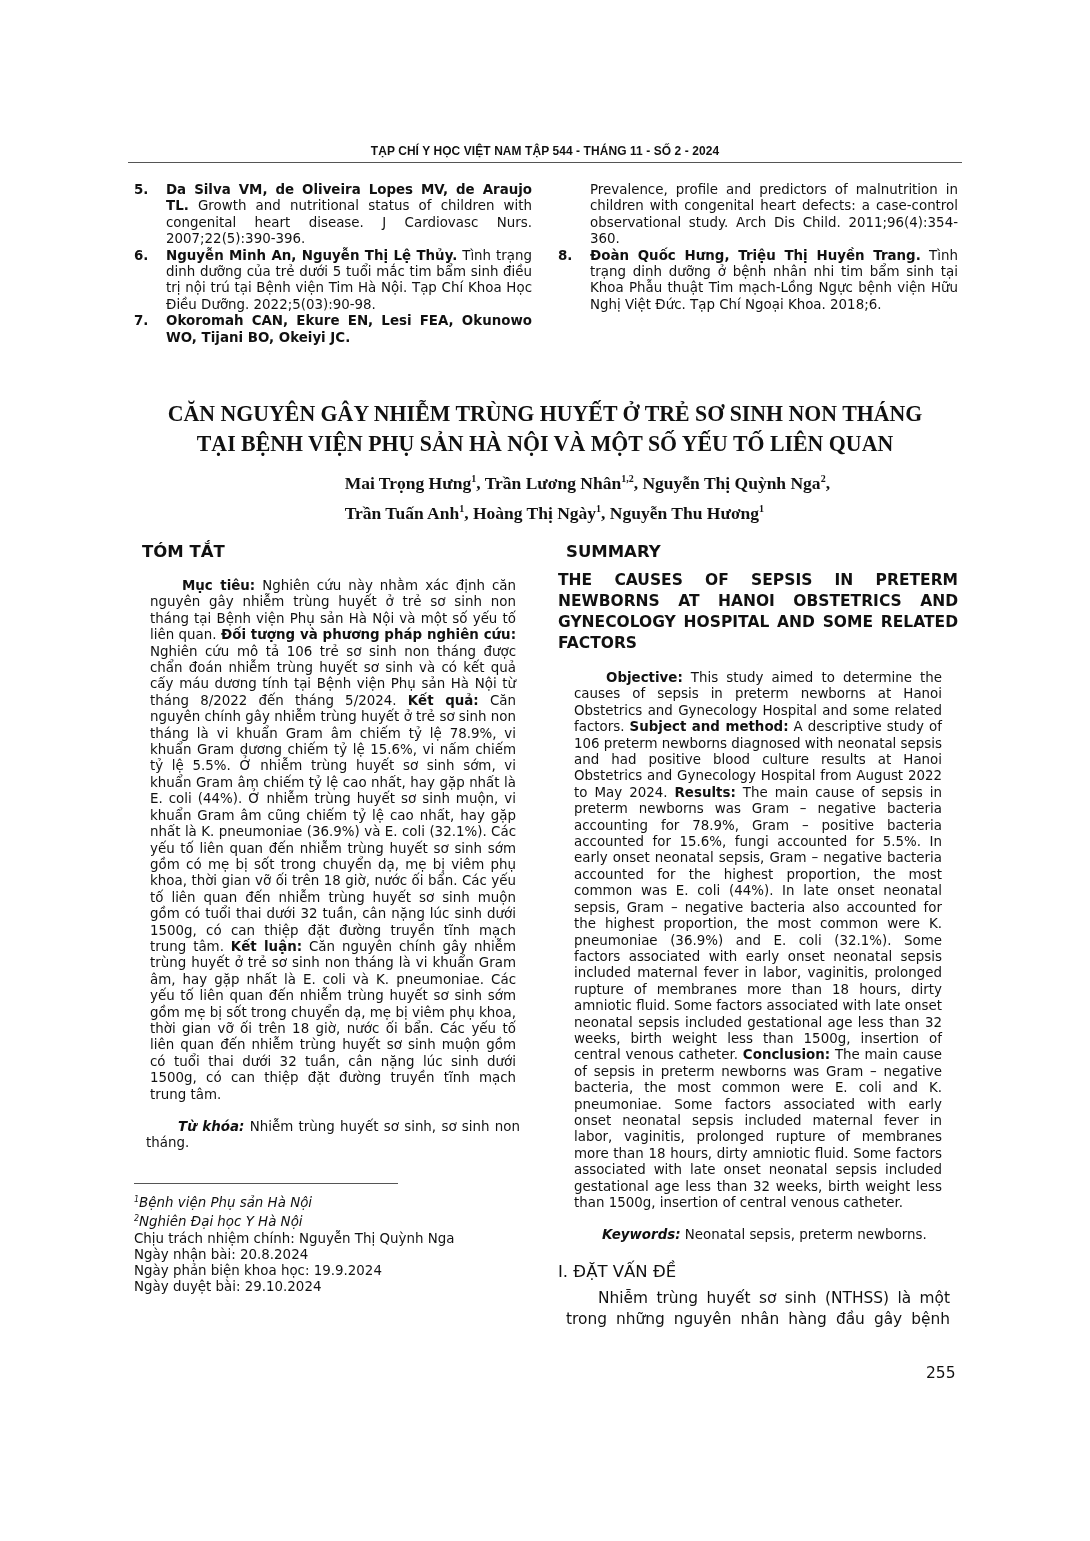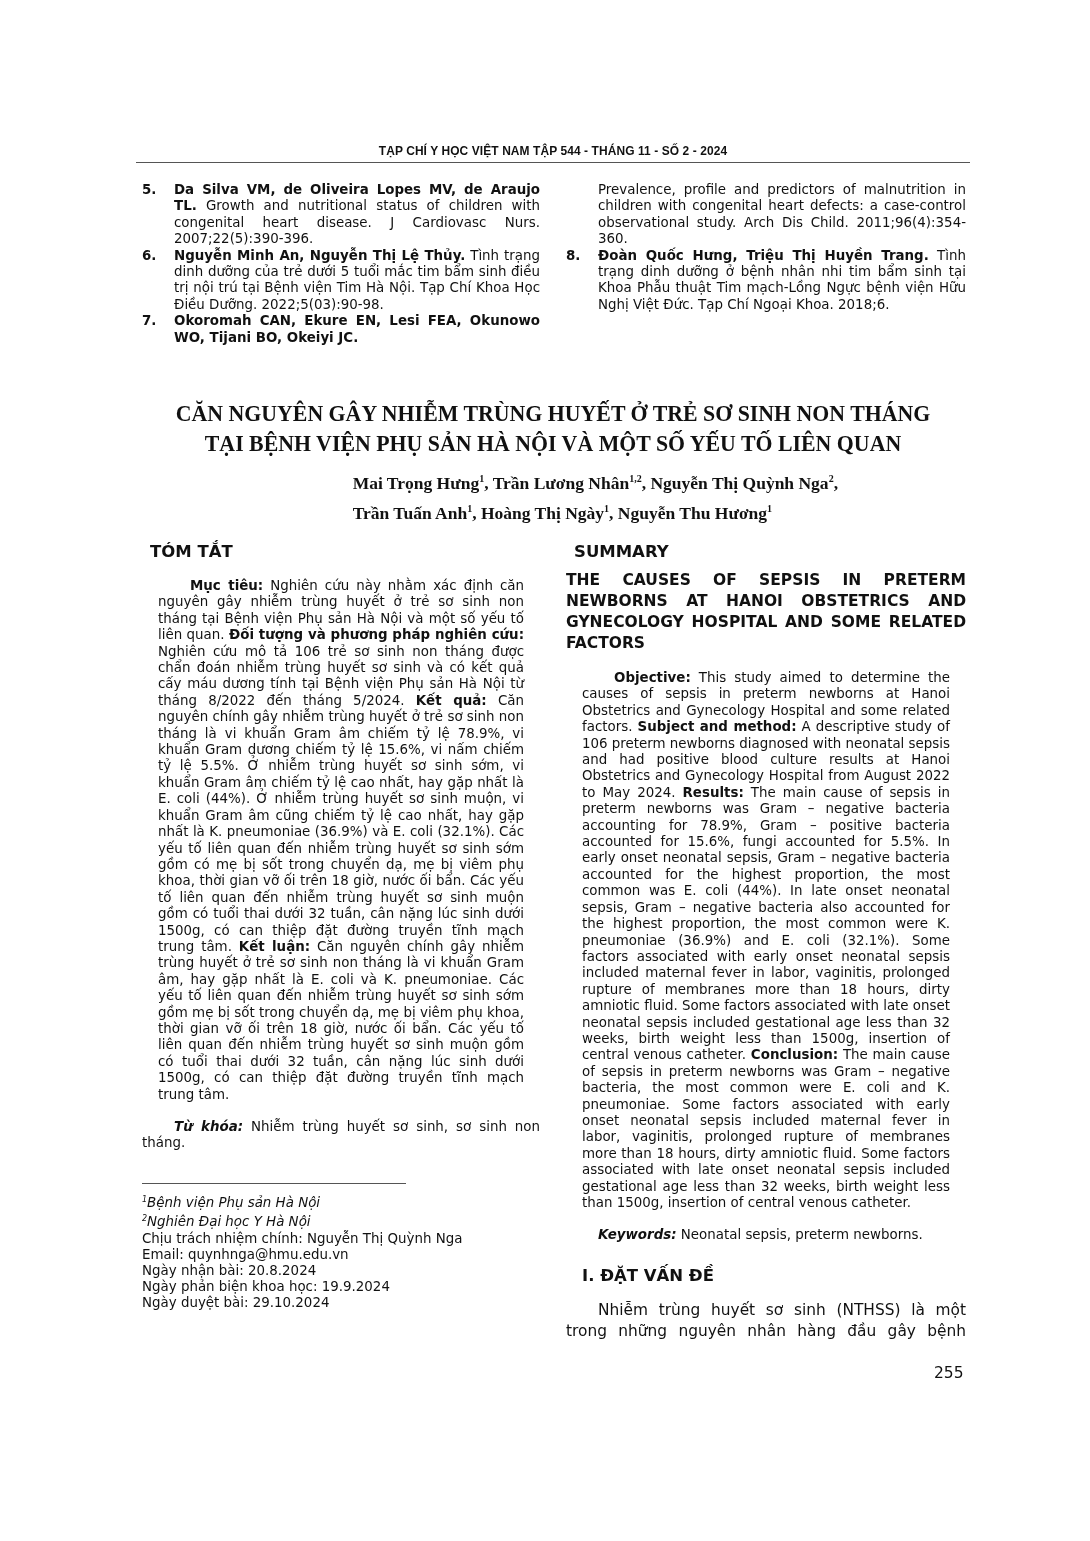--- a/index.html
+++ b/index.html
@@ -1,17 +1,17 @@
 <!DOCTYPE html>
 <html><head>
 <meta charset="utf-8">
 <style>
   html, body { margin:0; padding:0; background:#fff; }
   body { width:1090px; height:1541px; position:relative; overflow:hidden; color:#111; }
-  .page { position:absolute; left:8px; top:0; width:960px; height:1541px; }
+  .page { position:absolute; left:0; top:0; width:960px; height:1541px; }
   .running-header { position:absolute; left:128px; top:143px; width:834px; text-align:center;
     font-family:"Liberation Sans", sans-serif; font-weight:bold; font-size:13px; letter-spacing:0.1px;
     transform:scaleX(0.92); transform-origin:center; }
   .header-rule { position:absolute; left:128px; top:162px; width:834px; height:1px; background:#555; }
 
   .col { position:absolute; font-family:"DejaVu Sans", sans-serif; font-size:13.4px; line-height:16.4px; text-align:justify; }
   .col-left { left:134px; width:398px; }
   .col-right { left:558px; width:400px; }
 
   .ref { display:flex; margin:0; }
@@ -23,31 +23,31 @@
   .title { position:absolute; left:128px; top:398px; width:834px; text-align:center;
     font-family:"Liberation Serif", serif; font-weight:bold; font-size:23.5px; line-height:30px; letter-spacing:0px;
     transform:scaleX(0.93); transform-origin:center; }
   .authors { position:absolute; right:130px; top:466px; text-align:left;
     font-family:"Liberation Serif", serif; font-weight:bold; font-size:17.5px; line-height:26px; }
   .authors sup { font-size:10px; }
 
   .sec-head { font-family:"DejaVu Sans", sans-serif; font-weight:bold; font-size:16.5px; line-height:20px; margin:8px; }
   .abs-p { margin:16px; text-indent:32px; }
   .abs-p b, .kw b { font-weight:bold; }
-  .kw { margin:0; text-indent:32px; }
+  .kw { margin:12px; text-indent:32px; }
   .kw i { font-style:italic; font-weight:bold; }
   .en-title { font-weight:bold; font-size:15.5px; line-height:21px; margin:2px 0 0 0; }
 
   .fn-rule { position:absolute; left:134px; top:1183px; width:264px; height:1px; background:#555; }
   .footnotes { position:absolute; left:134px; top:1192px; width:400px; font-family:"DejaVu Sans", sans-serif; font-size:13.4px; line-height:16px; }
   .footnotes .it { font-style:italic; }
   .footnotes sup { font-size:8px; }
 
-  .intro-head { font-family:"DejaVu Sans", sans-serif; font-weight:bold; font-size:16.5px; margin:16px; }
-  .intro-p { margin:0; text-indent:32px; font-size:15.4px; line-height:21px; text-align:justify; text-align-last:justify; }
+  .intro-head { font-family:"DejaVu Sans", sans-serif; font-weight:normal; font-size:16.5px; margin:0; }
+  .intro-p { margin:8px; text-indent:32px; font-size:15.4px; line-height:21px; text-align:justify; text-align-last:justify; }
 
   .page-num { position:absolute; left:926px; top:1364px; font-family:"DejaVu Sans", sans-serif; font-size:15.5px; }
 </style>
 </head>
 <body>
 
 <div class="page">
 
   <div class="running-header">TẠP CHÍ Y HỌC VIỆT NAM TẬP 544 - THÁNG 11 - SỐ 2 - 2024</div>
   <div class="header-rule"></div>
@@ -93,21 +93,20 @@
     <h2 class="sec-head">TÓM TẮT</h2>
     <p class="abs-p"><b>Mục tiêu:</b><span> Nghiên cứu này nhằm xác định căn nguyên gây nhiễm trùng huyết ở trẻ sơ sinh non tháng tại Bệnh viện Phụ sản Hà Nội và một số yếu tố liên quan. </span><b>Đối tượng và phương pháp nghiên cứu:</b><span> Nghiên cứu mô tả 106 trẻ sơ sinh non tháng được chẩn đoán nhiễm trùng huyết sơ sinh và có kết quả cấy máu dương tính tại Bệnh viện Phụ sản Hà Nội từ tháng 8/2022 đến tháng 5/2024. </span><b>Kết quả:</b><span> Căn nguyên chính gây nhiễm trùng huyết ở trẻ sơ sinh non tháng là vi khuẩn Gram âm chiếm tỷ lệ 78.9%, vi khuẩn Gram dương chiếm tỷ lệ 15.6%, vi nấm chiếm tỷ lệ 5.5%. Ở nhiễm trùng huyết sơ sinh sớm, vi khuẩn Gram âm chiếm tỷ lệ cao nhất, hay gặp nhất là E. coli (44%). Ở nhiễm trùng huyết sơ sinh muộn, vi khuẩn Gram âm cũng chiếm tỷ lệ cao nhất, hay gặp nhất là K. pneumoniae (36.9%) và E. coli (32.1%). Các yếu tố liên quan đến nhiễm trùng huyết sơ sinh sớm gồm có mẹ bị sốt trong chuyển dạ, mẹ bị viêm phụ khoa, thời gian vỡ ối trên 18 giờ, nước ối bẩn. Các yếu tố liên quan đến nhiễm trùng huyết sơ sinh muộn gồm có tuổi thai dưới 32 tuần, cân nặng lúc sinh dưới 1500g, có can thiệp đặt đường truyền tĩnh mạch trung tâm. </span><b>Kết luận:</b><span> Căn nguyên chính gây nhiễm trùng huyết ở trẻ sơ sinh non tháng là vi khuẩn Gram âm, hay gặp nhất là E. coli và K. pneumoniae. Các yếu tố liên quan đến nhiễm trùng huyết sơ sinh sớm gồm mẹ bị sốt trong chuyển dạ, mẹ bị viêm phụ khoa, thời gian vỡ ối trên 18 giờ, nước ối bẩn. Các yếu tố liên quan đến nhiễm trùng huyết sơ sinh muộn gồm có tuổi thai dưới 32 tuần, cân nặng lúc sinh dưới 1500g, có can thiệp đặt đường truyền tĩnh mạch trung tâm.</span></p>
     <p class="kw"><i>Từ khóa:</i><span> Nhiễm trùng huyết sơ sinh, sơ sinh non tháng.</span></p>
   </div>
 
   <div class="fn-rule"></div>
   <div class="footnotes">
     <div class="it"><sup>1</sup><span>Bệnh viện Phụ sản Hà Nội</span></div>
     <div class="it"><sup>2</sup><span>Nghiên Đại học Y Hà Nội</span></div>
     <div>Chịu trách nhiệm chính: Nguyễn Thị Quỳnh Nga</div>
-    <div>Email: quynhnga@hmu.edu.vn</div>
     <div>Ngày nhận bài: 20.8.2024</div>
     <div>Ngày phản biện khoa học: 19.9.2024</div>
     <div>Ngày duyệt bài: 29.10.2024</div>
   </div>
 
   <div class="col col-right" style="top:534px;">
     <h2 class="sec-head">SUMMARY</h2>
     <div class="en-title">THE CAUSES OF SEPSIS IN PRETERM NEWBORNS AT HANOI OBSTETRICS AND GYNECOLOGY HOSPITAL AND SOME RELATED FACTORS</div>
     <p class="abs-p"><b>Objective:</b><span> This study aimed to determine the causes of sepsis in preterm newborns at Hanoi Obstetrics and Gynecology Hospital and some related factors. </span><b>Subject and method:</b><span> A descriptive study of 106 preterm newborns diagnosed with neonatal sepsis and had positive blood culture results at Hanoi Obstetrics and Gynecology Hospital from August 2022 to May 2024. </span><b>Results:</b><span> The main cause of sepsis in preterm newborns was Gram – negative bacteria accounting for 78.9%, Gram – positive bacteria accounted for 15.6%, fungi accounted for 5.5%. In early onset neonatal sepsis, Gram – negative bacteria accounted for the highest proportion, the most common was E. coli (44%). In late onset neonatal sepsis, Gram – negative bacteria also accounted for the highest proportion, the most common were K. pneumoniae (36.9%) and E. coli (32.1%). Some factors associated with early onset neonatal sepsis included maternal fever in labor, vaginitis, prolonged rupture of membranes more than 18 hours, dirty amniotic fluid. Some factors associated with late onset neonatal sepsis included gestational age less than 32 weeks, birth weight less than 1500g, insertion of central venous catheter. </span><b>Conclusion:</b><span> The main cause of sepsis in preterm newborns was Gram – negative bacteria, the most common were E. coli and K. pneumoniae. Some factors associated with early onset neonatal sepsis included maternal fever in labor, vaginitis, prolonged rupture of membranes more than 18 hours, dirty amniotic fluid. Some factors associated with late onset neonatal sepsis included gestational age less than 32 weeks, birth weight less than 1500g, insertion of central venous catheter.</span></p>
     <p class="kw"><i>Keywords:</i><span> Neonatal sepsis, preterm newborns.</span></p>

